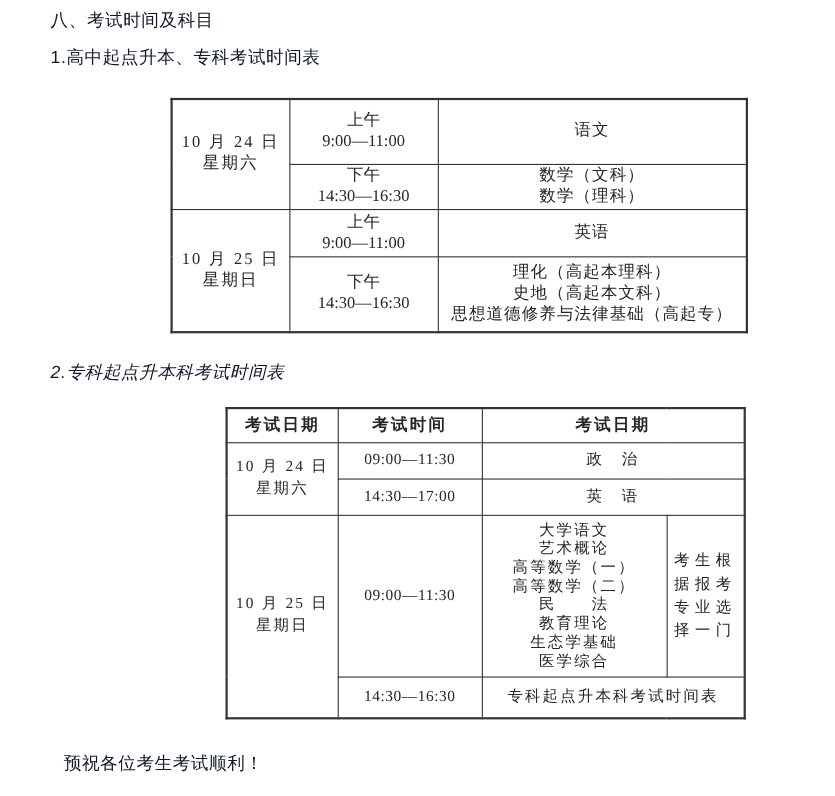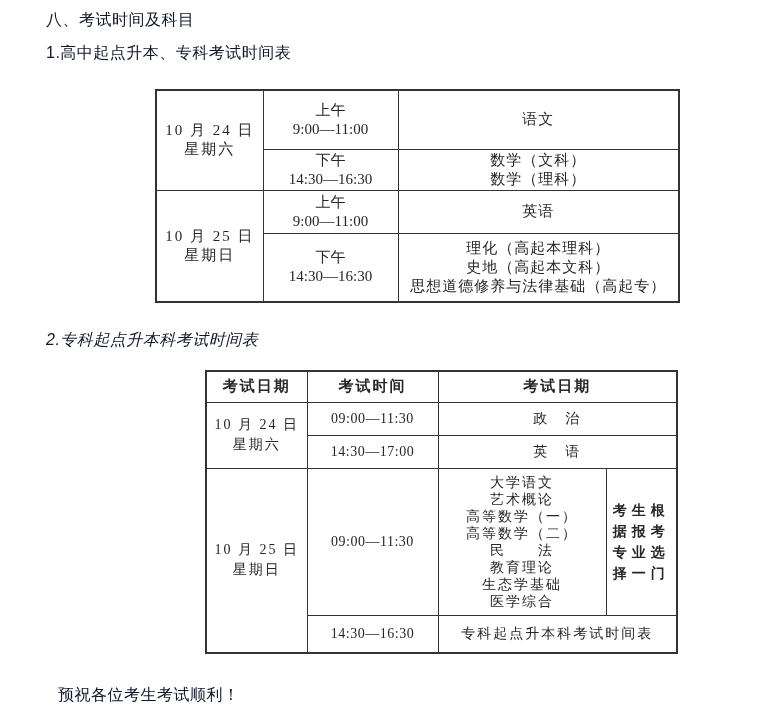--- a/index.html
+++ b/index.html
@@ -57,21 +57,21 @@
   #table2 tr.hr { height: 31px; }
   #table2 tr.r1 { height: 33px; }
   #table2 tr.r2 { height: 33px; }
   #table2 tr.r3 { height: 147px; }
   #table2 tr.r4 { height: 38px; }
   #table2 th { font-size: 15px; letter-spacing: 2px; font-weight: bold; }
   #table2 td { line-height: 17px; }
   #table2 .date    { letter-spacing: 2px; line-height: 20px; }
   #table2 .time    { letter-spacing: 0.5px; }
   #table2 .subject { letter-spacing: 2px; }
-  #table2 .note    { letter-spacing: 5px; line-height: 21px; font-weight: bold; }
+  #table2 .note    { letter-spacing: 5px; line-height: 21px; }
 </style>
 </head>
 <body>
 
 <div id="page-title" class="heading">八、考试时间及科目</div>
 <div id="section1" class="heading">1.高中起点升本、专科考试时间表</div>
 
 <table id="table1">
   <colgroup>
     <col style="width:107px">

